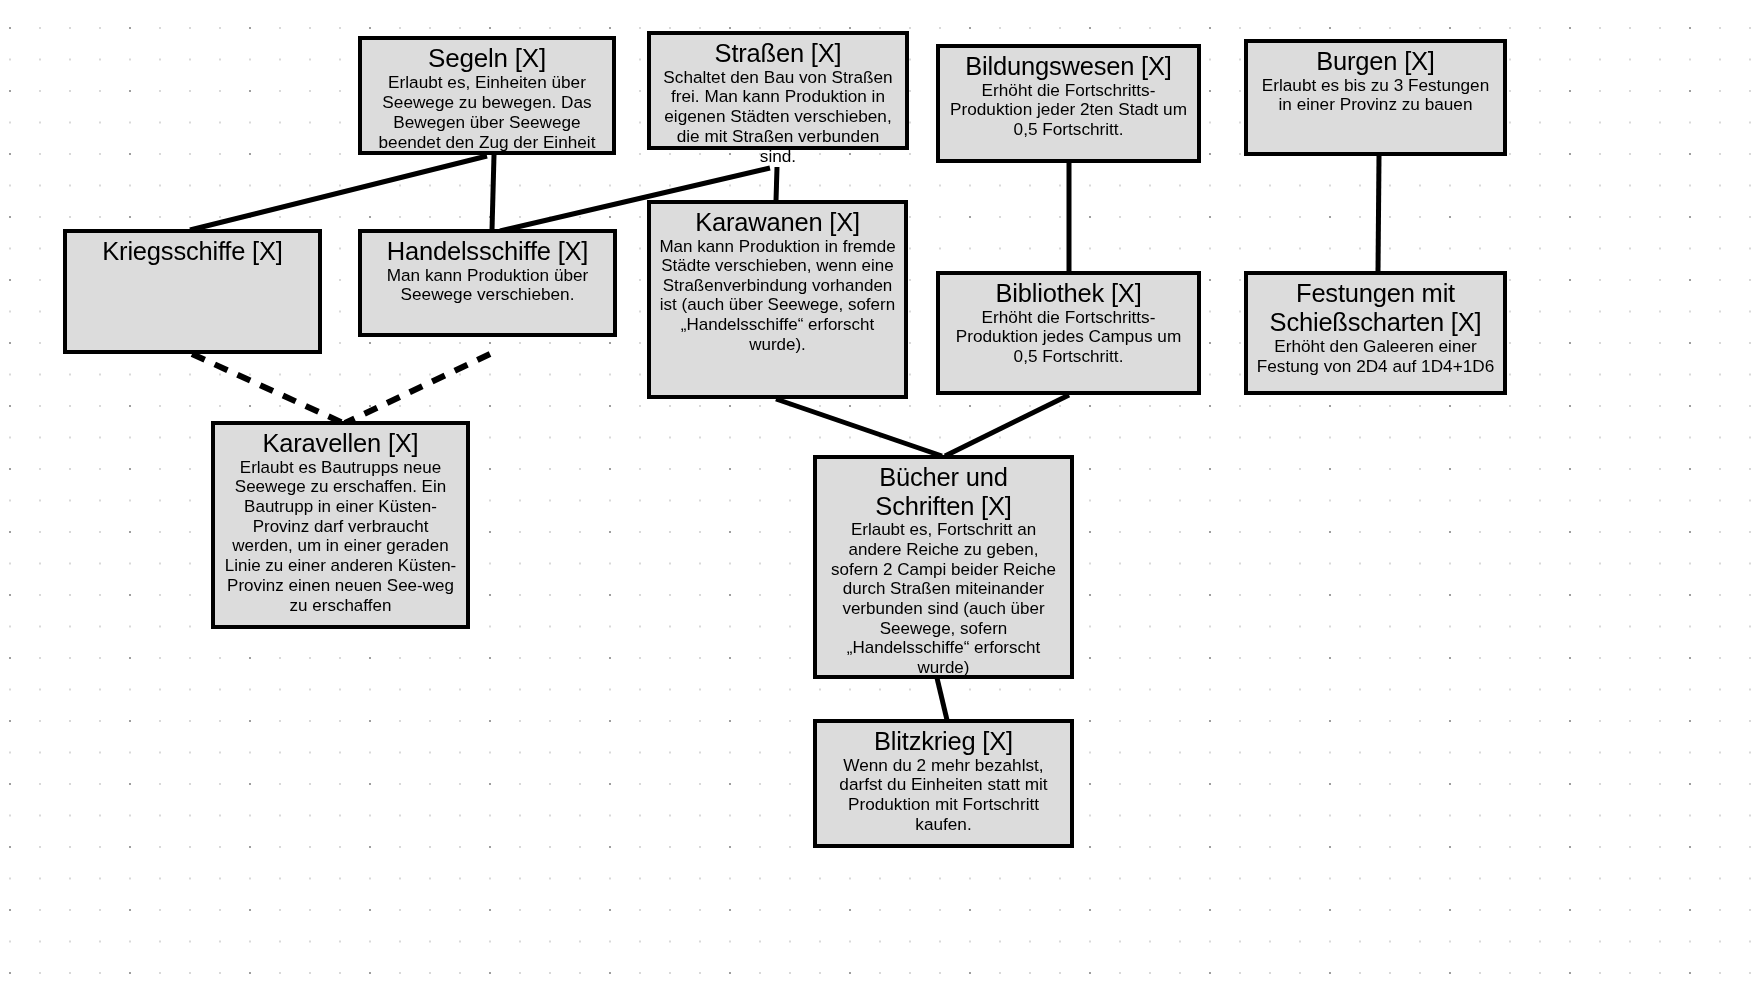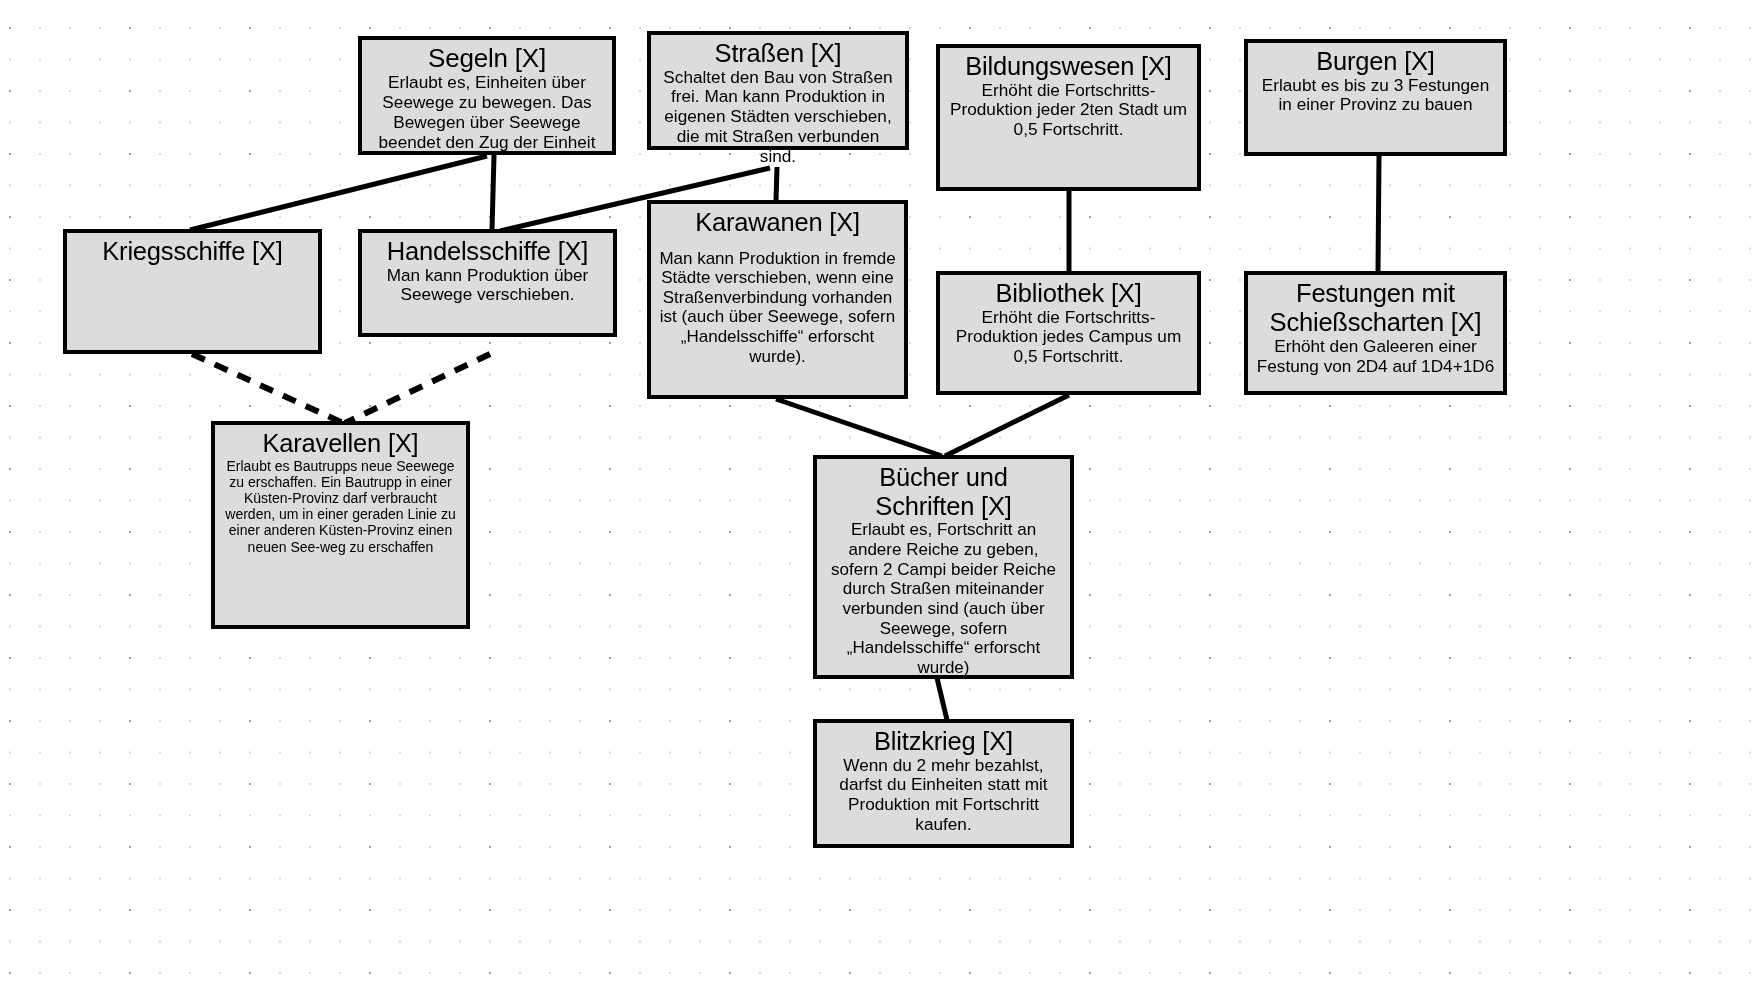--- a/index.html
+++ b/index.html
@@ -50,36 +50,36 @@
   .node-desc {
     display: block;
     font-size: 17.2px;
     line-height: 1.155;
     white-space: pre-line;
     margin-top: 0px;
   }
   
   #n-segeln      { left: 358px;  top: 36px;  width: 258px; height: 119px; }
   #n-strassen    { left: 647px;  top: 31px;  width: 262px; height: 119px; }
-  #n-bildung     { left: 936px;  top: 44px;  width: 265px; height: 147px; }
+  #n-bildung     { left: 936px;  top: 44px;  width: 265px; height: 119px; }
   #n-burgen      { left: 1244px; top: 39px;  width: 263px; height: 117px; }
   #n-kriegs      { left: 63px;   top: 229px; width: 259px; height: 125px; }
   #n-handels     { left: 358px;  top: 229px; width: 259px; height: 108px; }
   #n-karawanen   { left: 647px;  top: 200px; width: 261px; height: 199px; }
   #n-bibliothek  { left: 936px;  top: 271px; width: 265px; height: 124px; }
   #n-festungen   { left: 1244px; top: 271px; width: 263px; height: 124px; }
   #n-karavellen  { left: 211px;  top: 421px; width: 259px; height: 208px; }
   #n-buecher     { left: 813px;  top: 455px; width: 261px; height: 224px; }
   #n-blitzkrieg  { left: 813px;  top: 719px; width: 261px; height: 129px; }
 
   #n-segeln .node-title     { font-size: 26px; }
-  #n-karavellen .node-desc  { font-size: 14px; line-height: 1.16; }
+  #n-karavellen .node-desc  { font-size: 17px; line-height: 1.16; }
   #n-buecher .node-title    { font-size: 25.5px; }
   #n-buecher .node-desc     { font-size: 17px; line-height: 1.16; }
-  #n-karawanen .node-desc   { font-size: 17px; line-height: 1.155; margin-top: 12px; }
+  #n-karawanen .node-desc   { font-size: 17px; line-height: 1.155; }
   #n-festungen .node-title  { font-size: 25.5px; line-height: 1.14; }
 </style>
 </head>
 <body>
 
 <div id="canvas">
 
   <svg id="edges" viewBox="0 0 1752 981" xmlns="http://www.w3.org/2000/svg">
     <g fill="none" stroke="#000000" stroke-width="5" stroke-linecap="butt">
 

